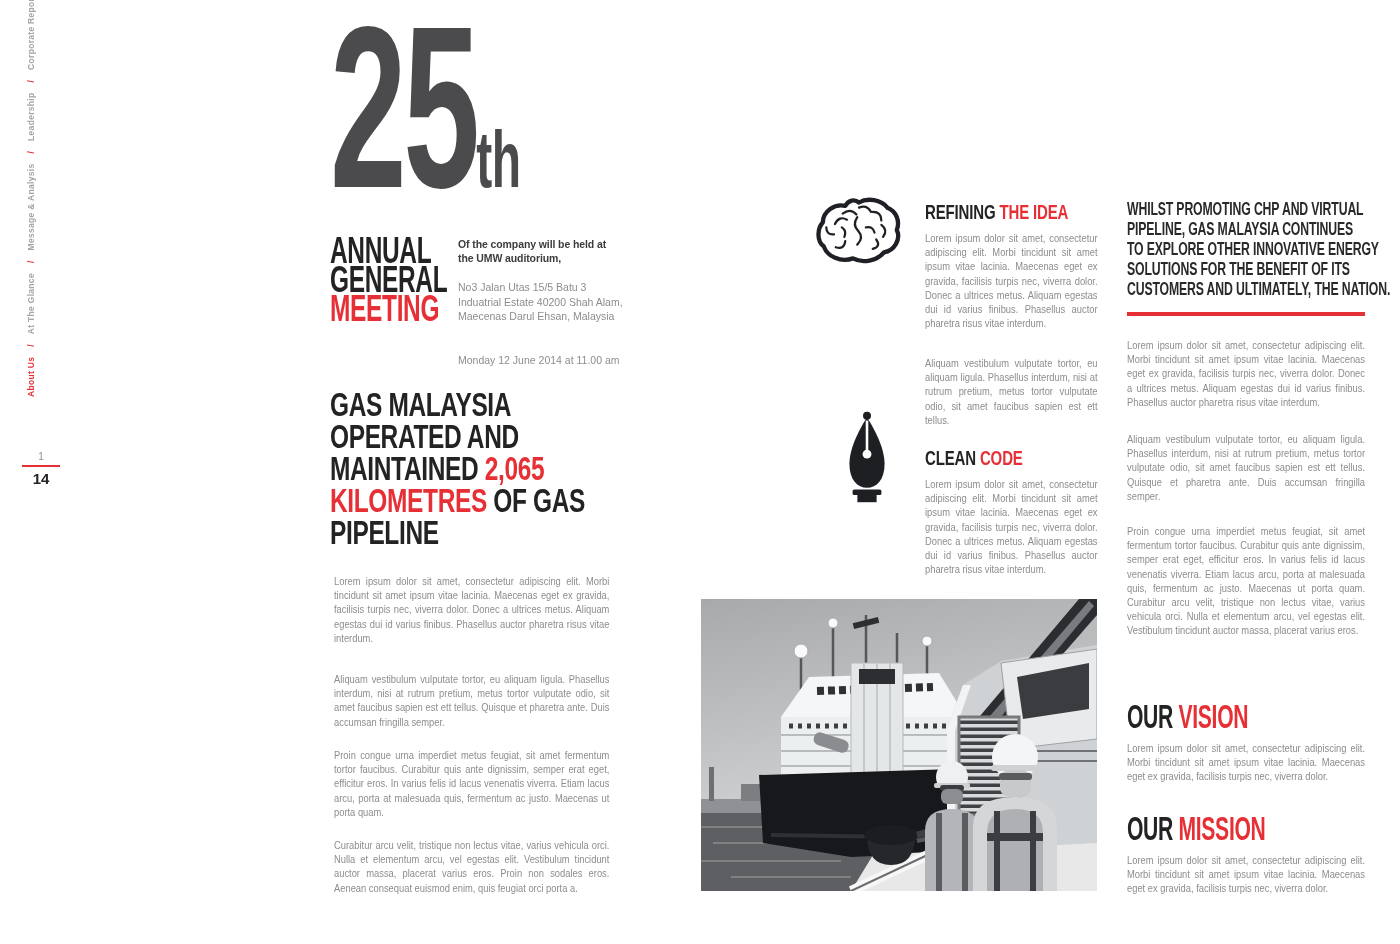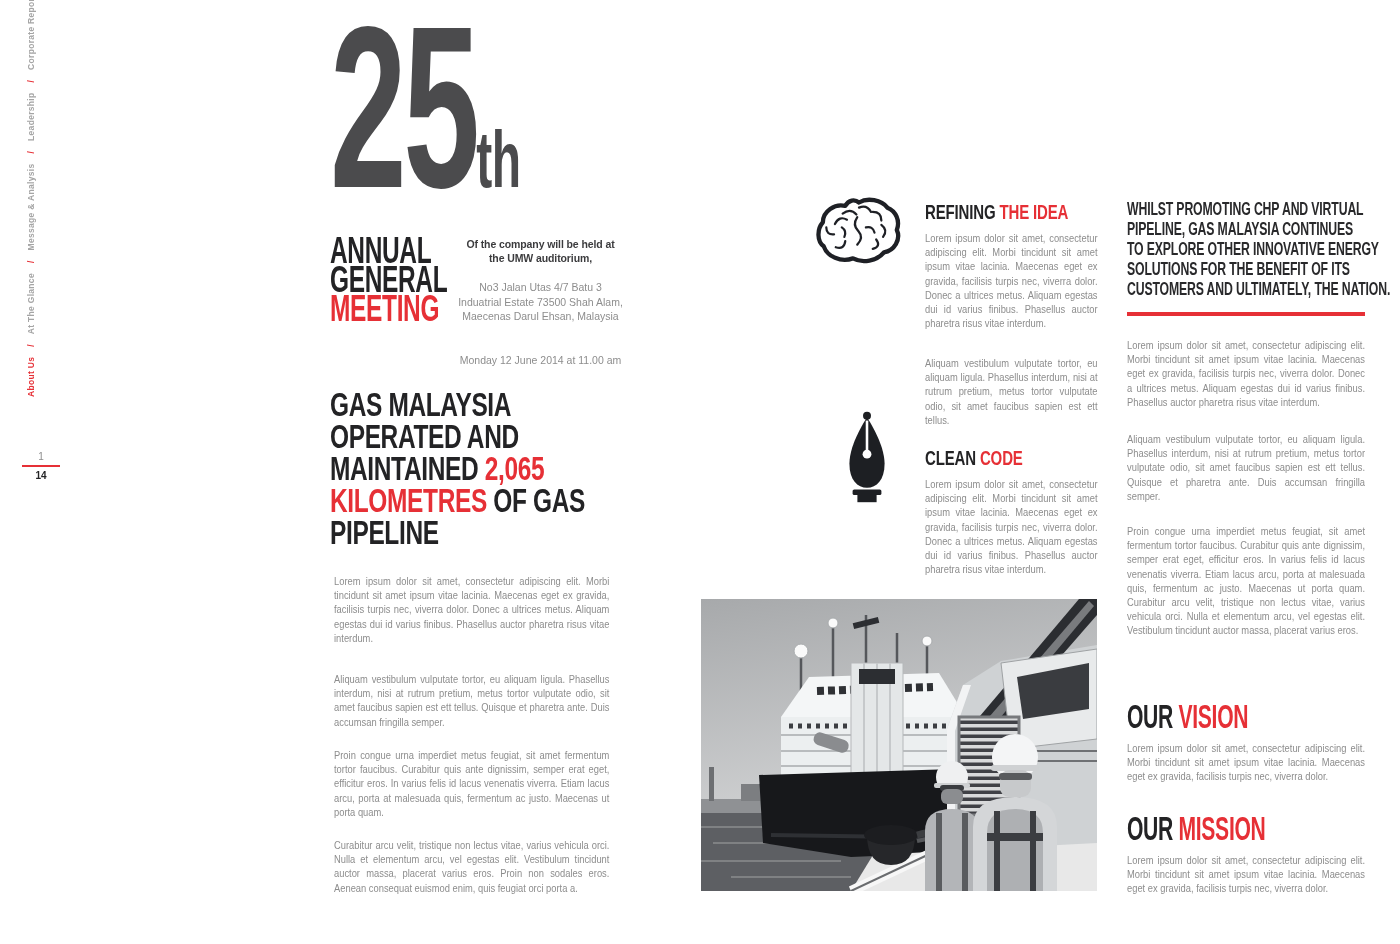--- a/index.html
+++ b/index.html
@@ -18,21 +18,21 @@
     font-size: 8.5px; font-weight: bold; letter-spacing: .3px;
     color: var(--nav-gray, #a5a5a5);
   }
   .vnav .nav-sep { color: var(--accent-red, #e63036); }
   .vnav .active  { color: var(--accent-red, #e63036); }
 
   
   .pagenum { position: absolute; left: 22px; top: 451px; width: 38px; text-align: center; }
   .pn-top { font-size: 10px; color: #8d8d8d; padding-bottom: 3px;
             border-bottom: 2px solid var(--accent-red, #e63036); }
-  .pn-bottom { font-size: 10px; font-weight: bold; color: #232325; padding-top: 3px; }
+  .pn-bottom { font-size: 15px; font-weight: bold; color: #232325; padding-top: 3px; }
 
   
   .bignum {
     position: absolute; left: 330px; top: 8px; color: #4b4b4d;
     font-size: 230px; line-height: 200px; font-weight: bold;
     letter-spacing: -6px; white-space: nowrap;
     transform: scaleX(.60); transform-origin: 0 0;
   }
   .bignum .suffix { font-size: 80px; letter-spacing: -1px; }
 
@@ -43,21 +43,21 @@
     transform: scaleX(.68); transform-origin: 0 0; white-space: nowrap;
   }
   .statement {
     position: absolute; left: 330px; top: 388px; font-weight: bold;
     font-size: 34px; line-height: 32px; letter-spacing: -.5px; color: #232325;
     transform: scaleX(.72); transform-origin: 0 0; white-space: nowrap;
   }
   .red { color: var(--accent-red, #e63036); }
 
   
-  .event { position: absolute; left: 458px; top: 237px; width: 165px; font-size: 10.5px; text-align: center; }
+  .event { position: absolute; left: 458px; top: 237px; width: 165px; font-size: 10.5px; }
   .event-bold { color: #3c3c3e; font-weight: bold; line-height: 14px; letter-spacing: -.1px; }
   .event-addr { margin-top: 15px; color: var(--body-gray, #8d8d8d); line-height: 14.5px; }
   .event-date { margin-top: 30px; color: var(--body-gray, #8d8d8d); }
 
   
   .body-text {
     position: absolute; color: var(--body-gray, #8d8d8d);
     font-size: 11px; line-height: 14.2px; text-align: justify;
     transform: scaleX(.85); transform-origin: 0 0;
   }
@@ -116,22 +116,22 @@
 
   <h1 class="agm">
     <div>ANNUAL</div>
     <div>GENERAL</div>
     <div class="red">MEETING</div>
   </h1>
 
   <div class="event">
     <div class="event-bold">Of the company will be held at the UMW auditorium,</div>
     <div class="event-addr">
-      <div>No3 Jalan Utas 4/7 Batu 3</div>
-      <div>Induatrial Estate 73500 Shah Alam,</div>
+      <div>No3 Jalan Utas 15/5 Batu 3</div>
+      <div>Induatrial Estate 40200 Shah Alam,</div>
       <div>Maecenas Darul Ehsan, Malaysia</div>
     </div>
     <div class="event-date">Monday 12 June 2014 at 11.00 am</div>
   </div>
 
   <h2 class="statement">
     <div>GAS MALAYSIA</div>
     <div>OPERATED AND</div>
     <div><span>MAINTAINED </span><span class="red">2,065</span></div>
     <div><span class="red">KILOMETRES</span><span> OF GAS</span></div>

